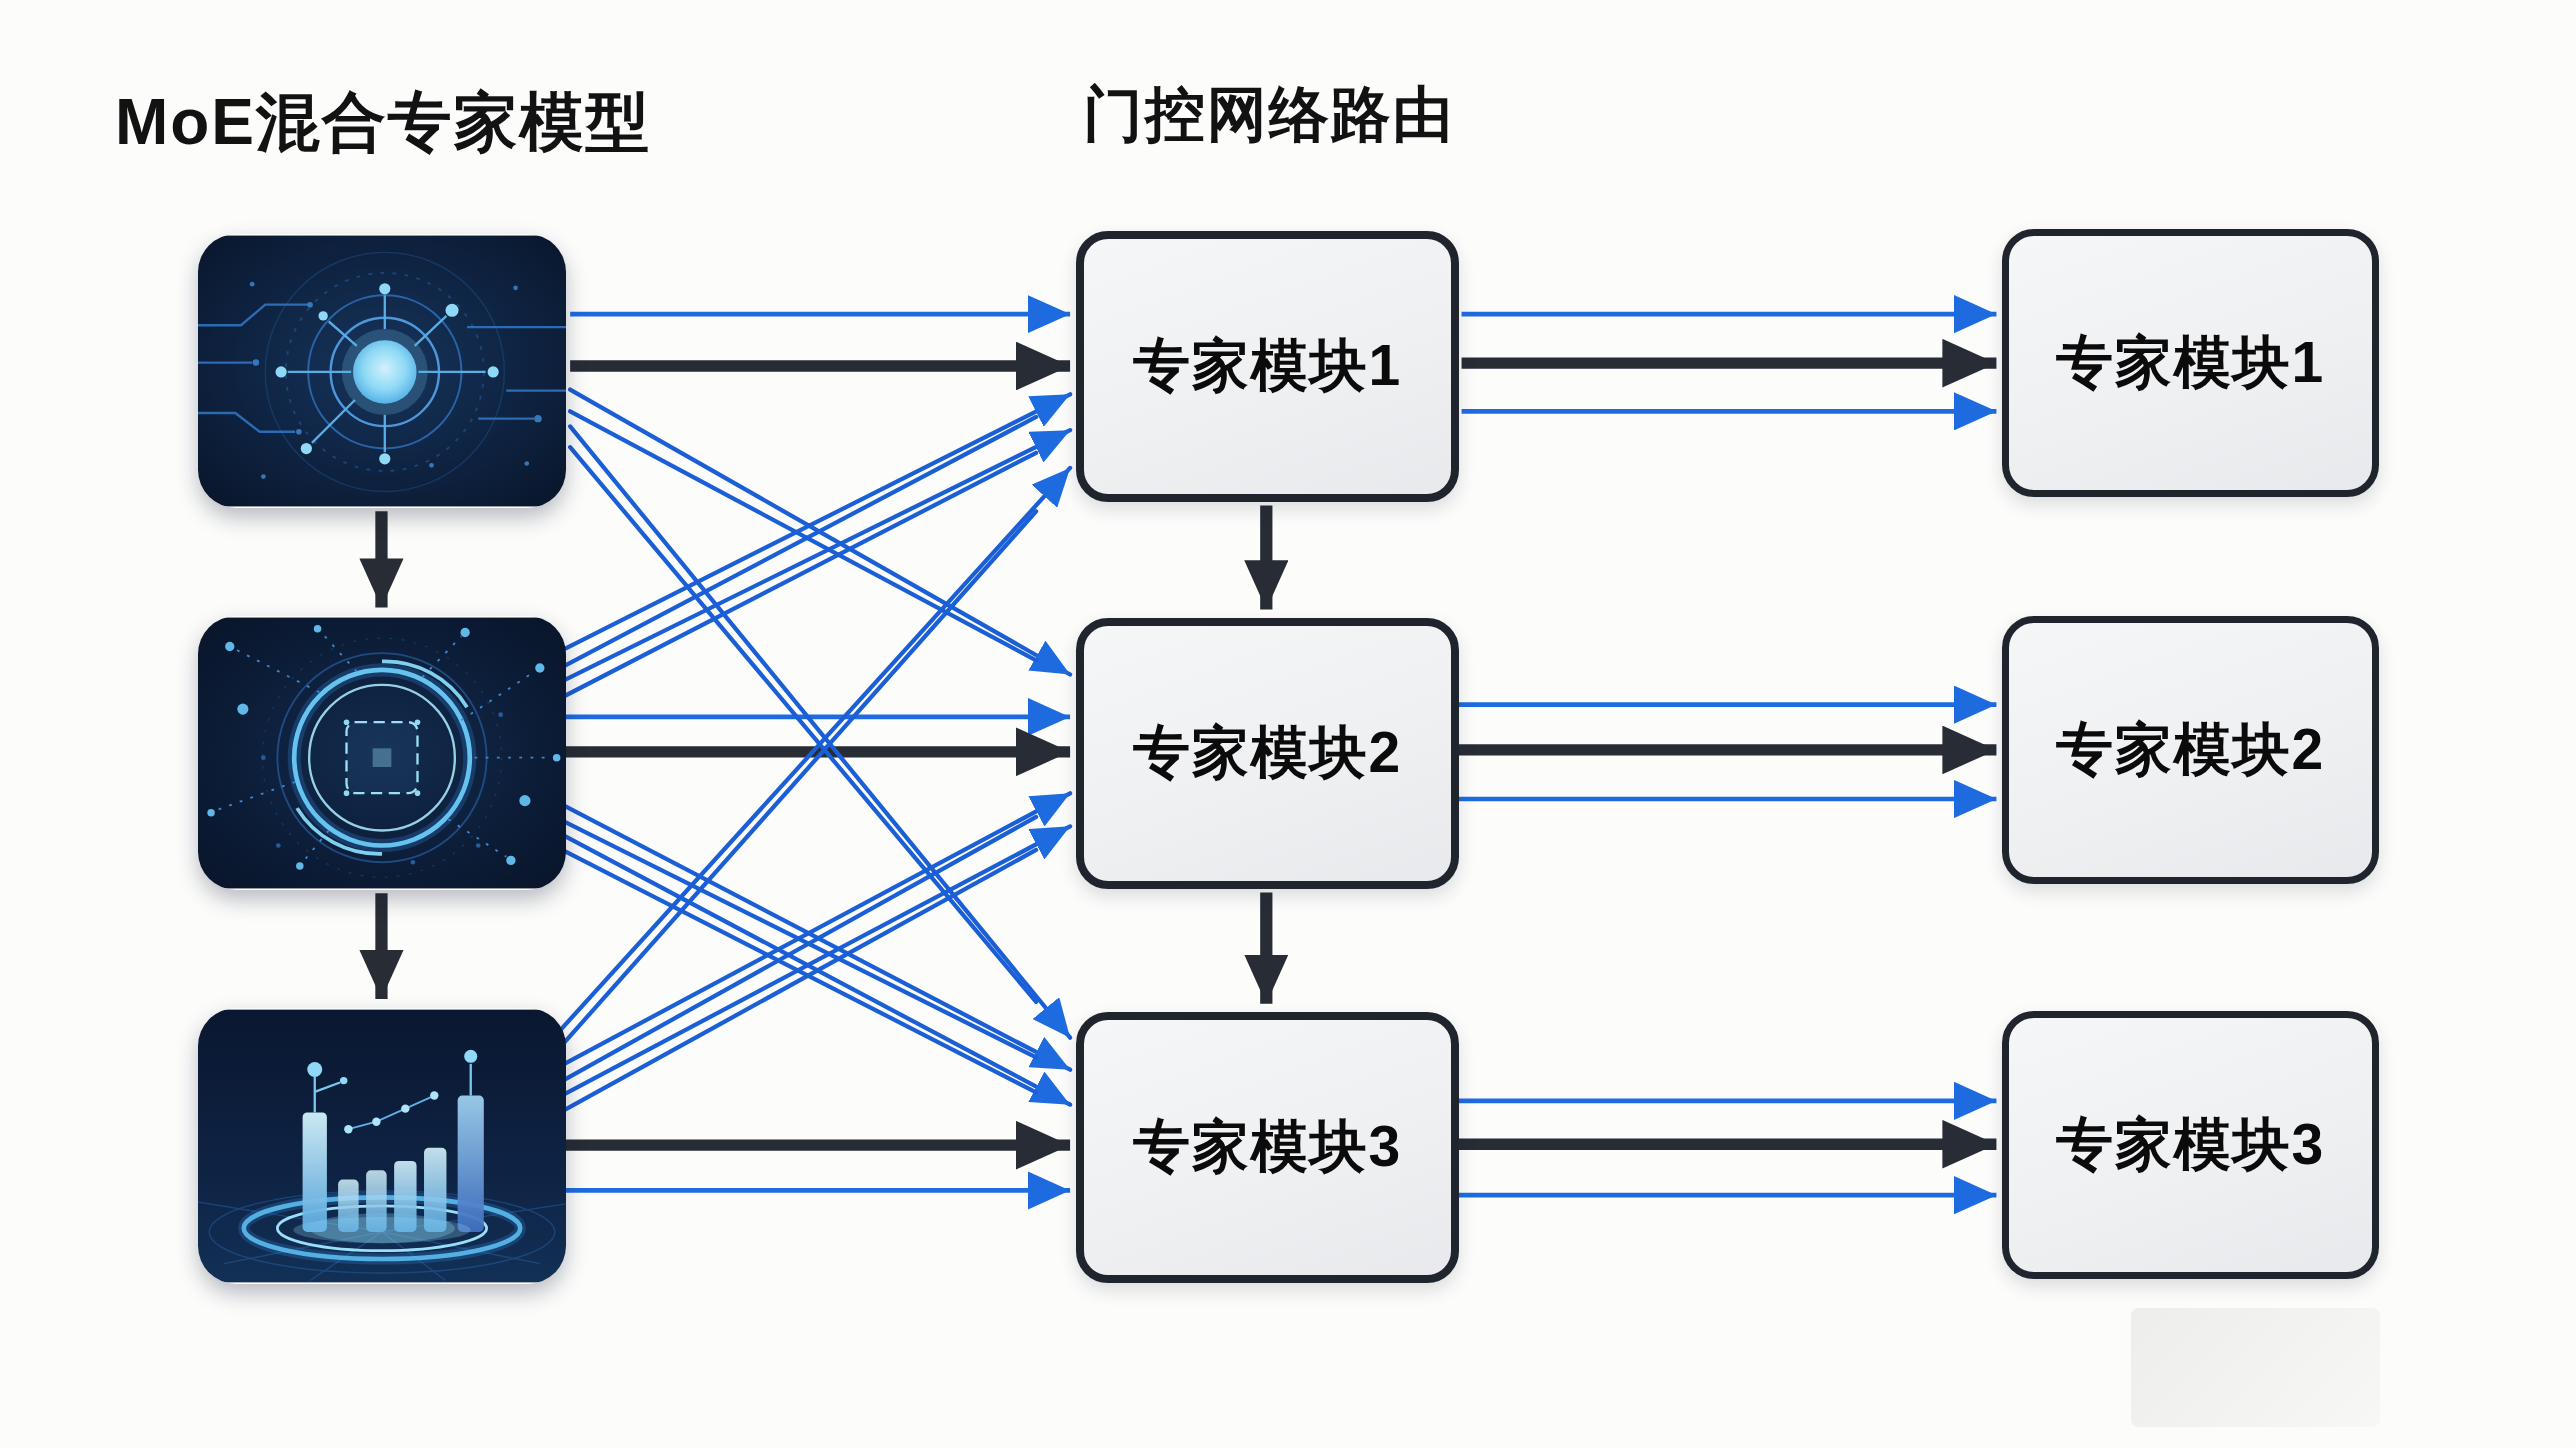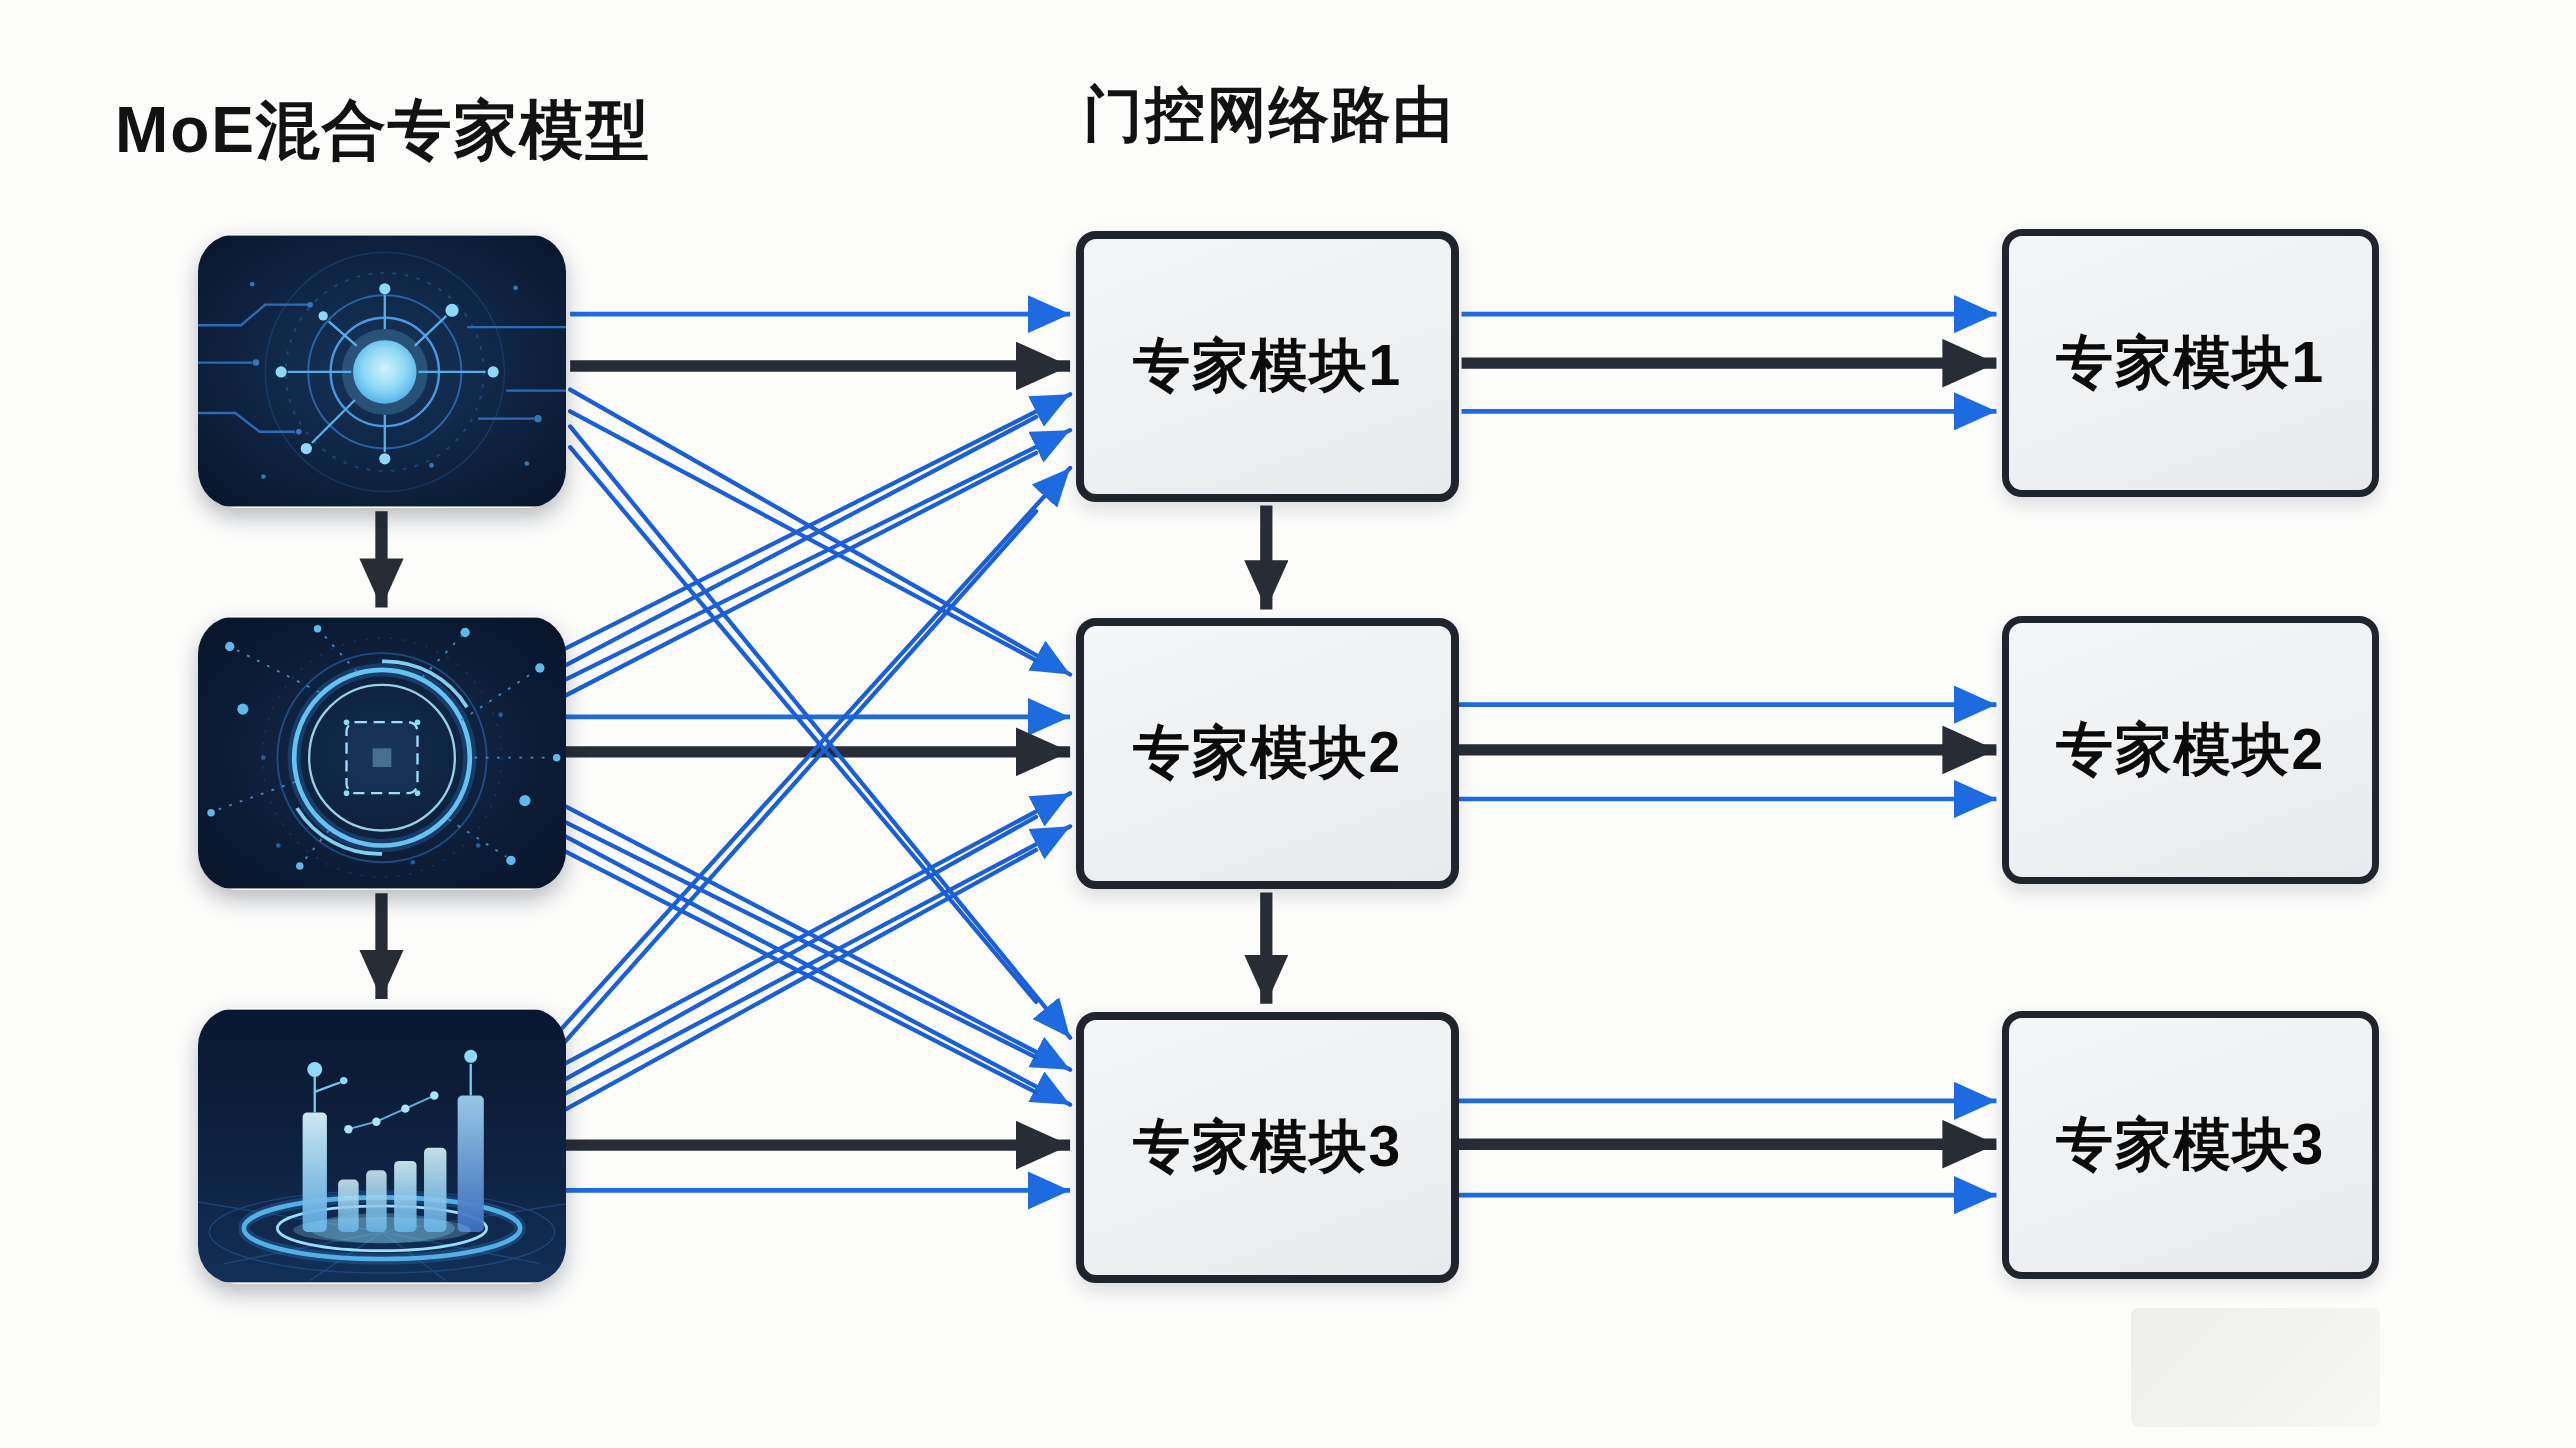--- a/index.html
+++ b/index.html
@@ -1,22 +1,22 @@
 <!DOCTYPE html>
 <html style="font-size:15px"><head>
 <meta charset="utf-8">
 <style>
   html,body{margin:0;padding:0;background:#fcfcfb;}
   .canvas{position:relative;width:2576px;height:1448px;background:#fcfcfb;overflow:hidden;
           font-family:"Liberation Sans","DejaVu Sans",sans-serif;}
   .title{position:absolute;font-weight:700;color:#121212;white-space:nowrap;letter-spacing:1.9px;}
-  .title.moe{left:115px;top:79px;font-size:64px;margin-top:8px;}
+  .title.moe{left:115px;top:79px;font-size:64px;}
   .title.gate{left:1083px;top:75px;font-size:60px;}
   .wires{position:absolute;left:0;top:0;width:2576px;height:1448px;pointer-events:none;}
-  .node{position:absolute;width:383px;height:271px;border:8.5px solid #20242d;border-radius:20px;
+  .node{position:absolute;width:383px;height:271px;border:8.5px solid #20242d;border-radius:32px;
         background:linear-gradient(160deg,#f5f6f8 0%,#eef0f2 55%,#e7e9ec 100%);
         display:flex;align-items:center;justify-content:center;
         box-shadow:0 7.5px 17px rgba(25,35,55,.14);box-sizing:border-box;text-align:center;}
   .node.right{width:377px;height:268px;border-width:7.5px;}
   .node span{font-size:57px;font-weight:700;color:#0b0b0c;letter-spacing:1.9px;white-space:nowrap;}
   .img{position:absolute;width:368px;border-radius:38px;overflow:hidden;
        box-shadow:0 9.4px 21px rgba(15,25,45,.28);line-height:0;}
   .img svg{display:block;}
   .watermark{position:absolute;left:2131px;top:1308px;width:249px;height:119px;border-radius:7.5px;
              background:linear-gradient(135deg,rgba(225,225,222,.55),rgba(238,238,235,.35));}

